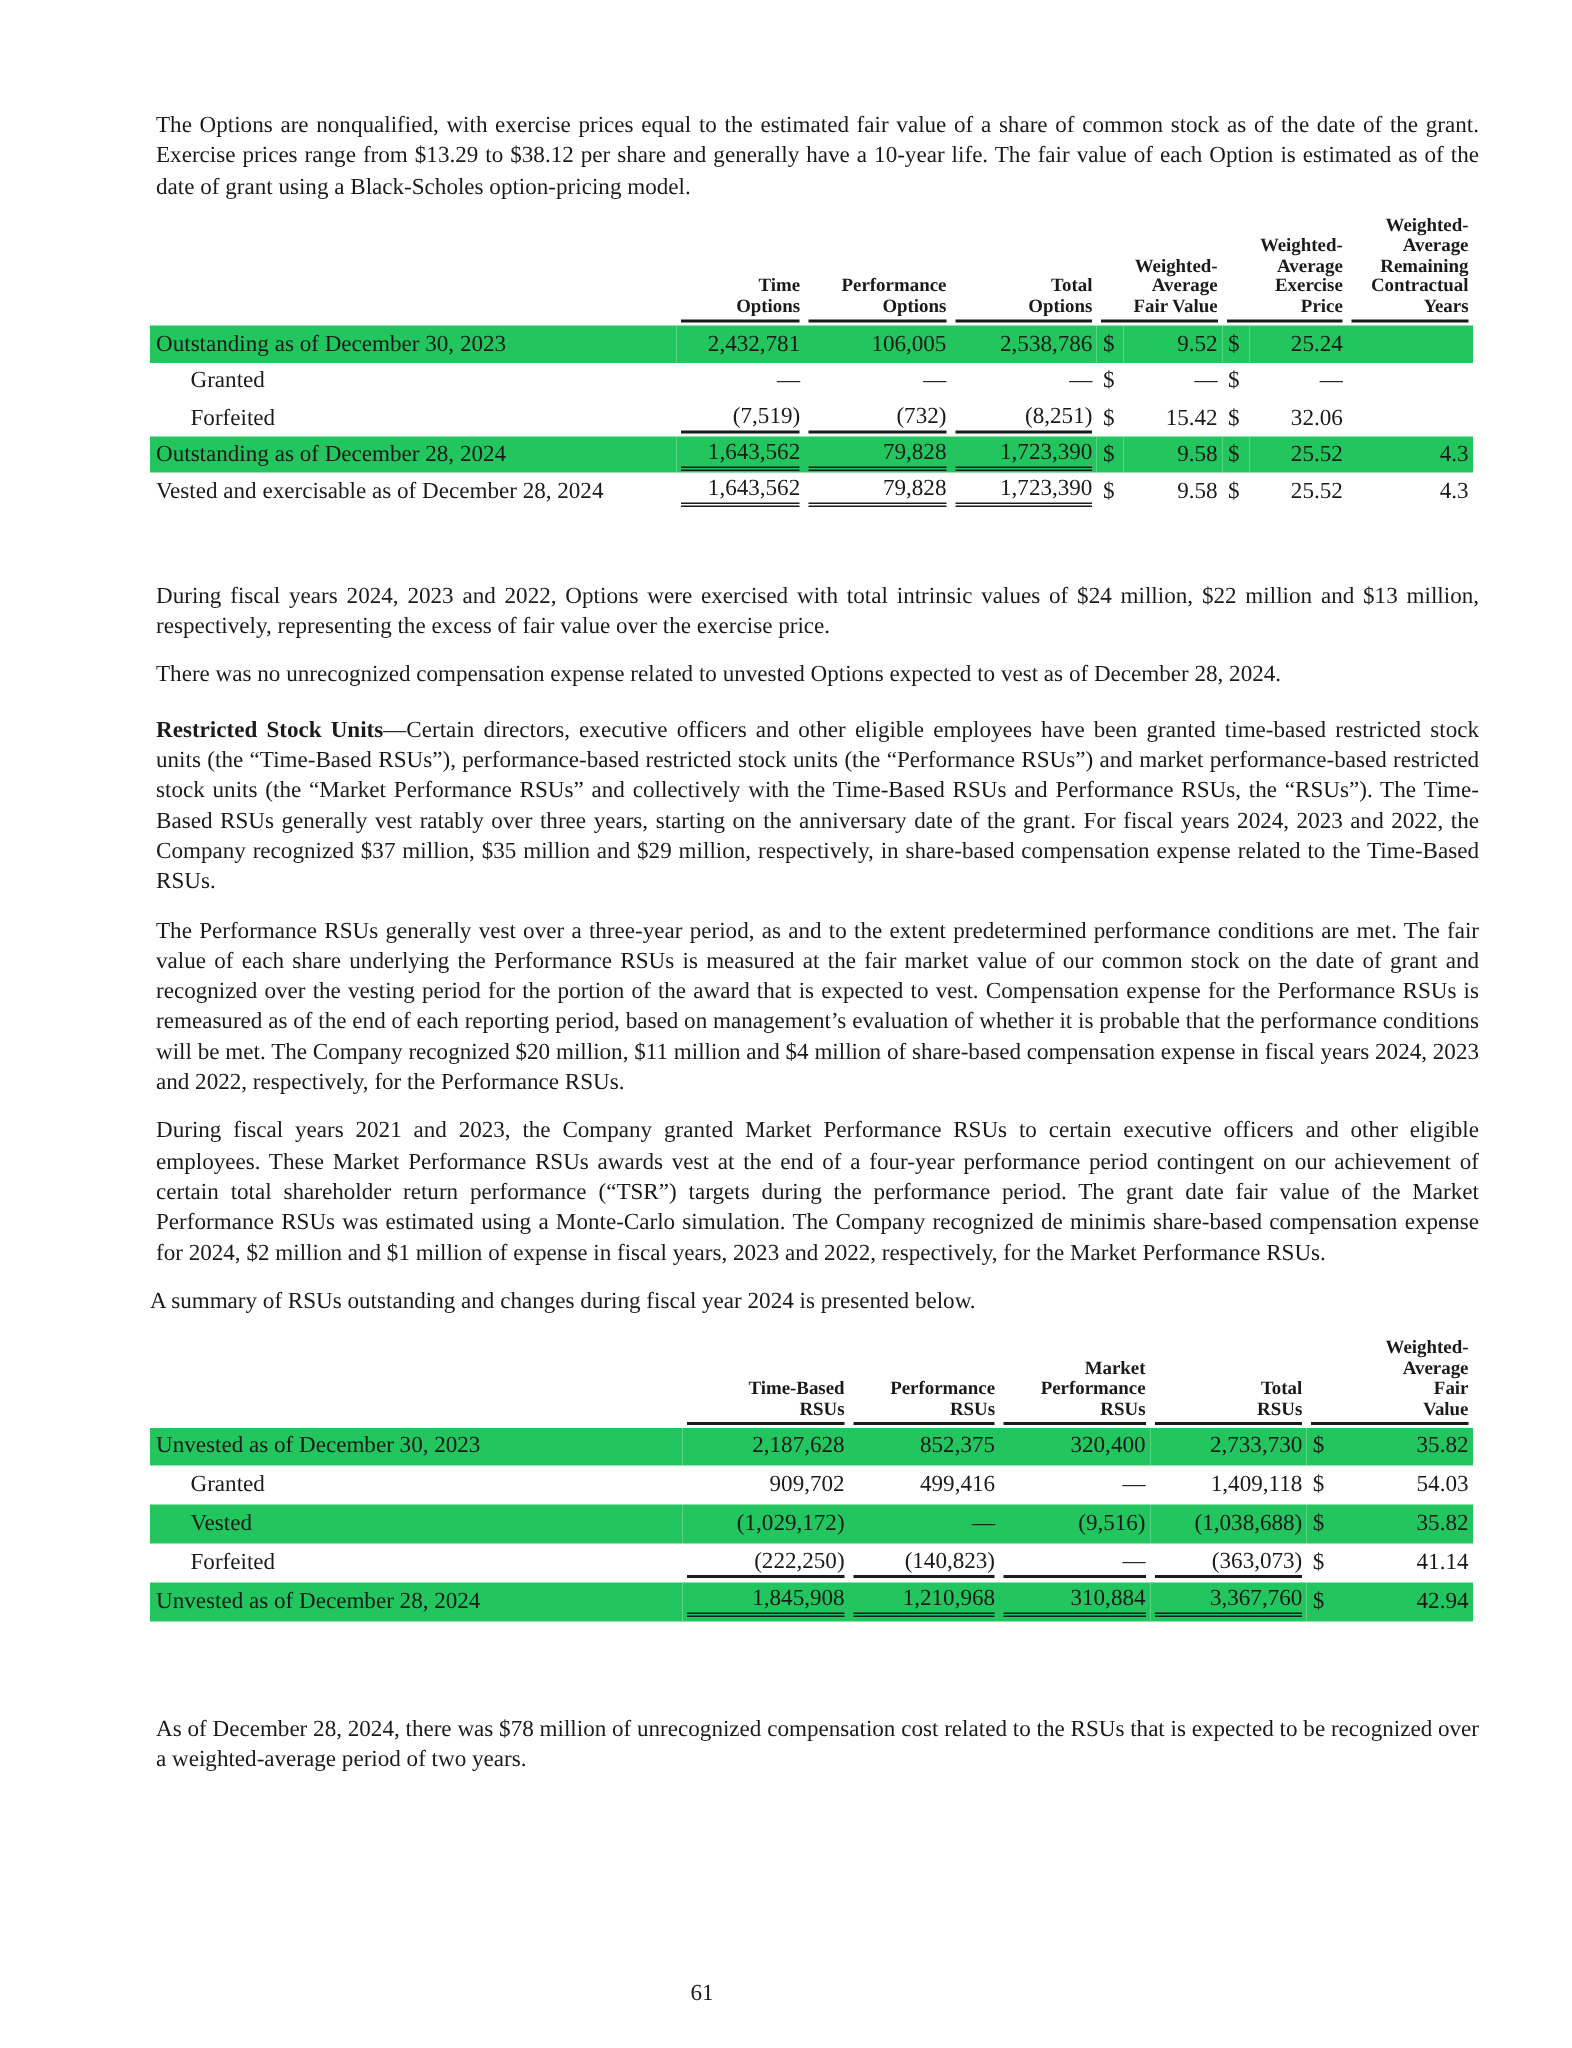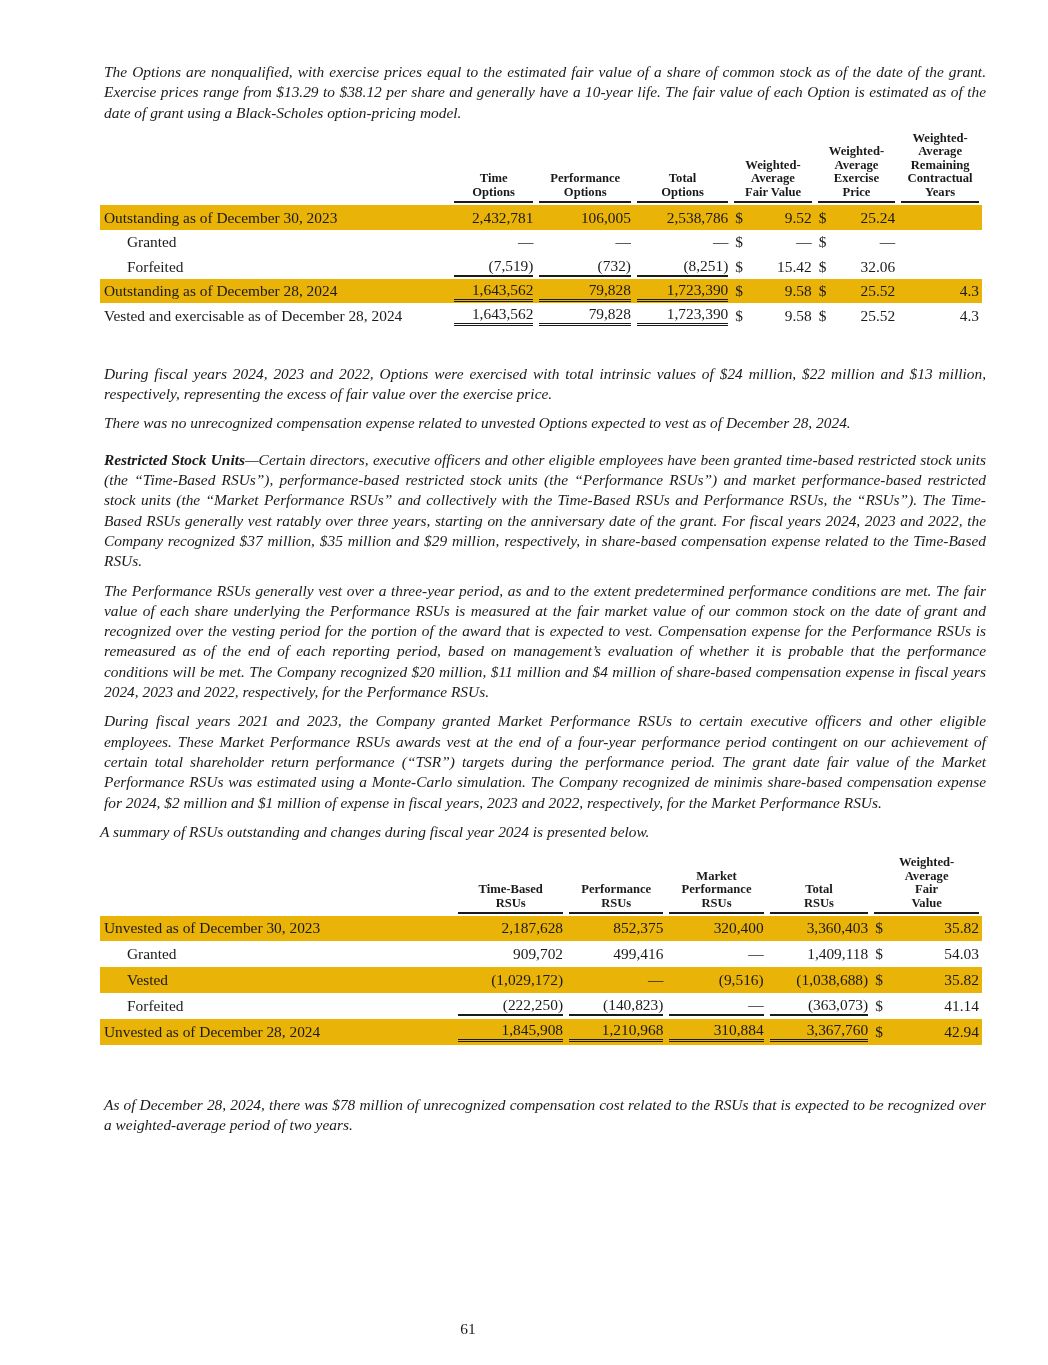--- a/index.html
+++ b/index.html
@@ -2,35 +2,35 @@
 <html><head>
   <meta charset="utf-8">
   <style>
     html, body { margin: 0; padding: 0; background: #ffffff; }
     body {
       width: 1048px; height: 1365px; position: relative; overflow: hidden;
       font-family: "Liberation Serif", serif; color: #1a1a1a;
     }
     .page { position: absolute; left: 104px; top: 62px; width: 882px; }
     p.para {
-      margin: 0 0 9px 0; font-size: 15.4px; line-height: 20.3px; text-align: justify; font-style: italic;
+      margin: 12px 0 9px 0; font-size: 15.4px; line-height: 20.3px; text-align: justify;
     }
     p.para b { font-weight: bold; }
     p.lead { margin-left: -4px; }
     table.fin {
       border-collapse: separate; border-spacing: 0; font-size: 15.4px;
       width: 882px; margin-left: -4px;
     }
     table.fin th {
       font-weight: bold; font-size: 12.6px; line-height: 13.5px;
       text-align: center; vertical-align: bottom; padding: 0 0 2px 0;
     }
-    table.fin th .hl { border-bottom: 2px solid #1a1a1a; padding-bottom: 2px; display: block; margin: 0 3px; }
+    table.fin th .hl { border-bottom: 2px solid #1a1a1a; padding-bottom: 2px; display: block; margin: 0 3px; text-align: right; }
     table.fin td { height: 24.5px; padding: 0; vertical-align: middle; white-space: nowrap; }
-    table.fin tr.shade td { background: #eab308; }
+    table.fin tr.shade td { background: #22c55e; }
     table.fin td.lbl { padding-left: 4px; }
     table.fin td.ind { padding-left: 27px; }
     table.fin td.num { text-align: right; }
     table.fin td.num span { display: block; margin: 0 3px; padding: 0 0 0 0; }
     table.fin td.cur { text-align: left; padding-left: 4px; width: 14px; }
     .ul span { border-bottom: 2px solid #1a1a1a; }
     .dbl span { border-bottom: 3px double #1a1a1a; padding-bottom: 1px; }
     .pageno { position: absolute; top: 1320px; left: 0; width: 936px; text-align: center; font-size: 15.4px; }
   </style>
 </head>
@@ -237,21 +237,21 @@
         <td class="num">
             <span>2,187,628</span>
           </td>
         <td class="num">
             <span>852,375</span>
           </td>
         <td class="num">
             <span>320,400</span>
           </td>
         <td class="num">
-            <span>3,360,403</span>
+            <span>2,733,730</span>
           </td>
         <td class="cur">$</td>
         <td class="num">
             <span>35.82</span>
           </td>
       </tr>
       <tr style="height:26px">
         <td class="ind">Granted</td>
         <td class="num">
             <span>909,702</span>

